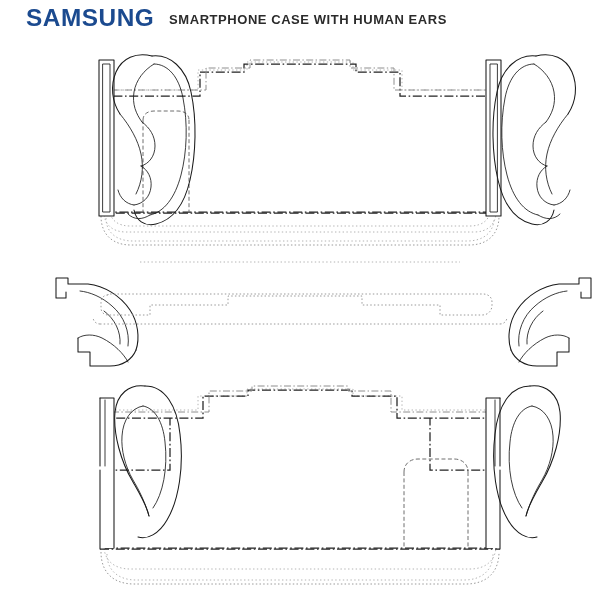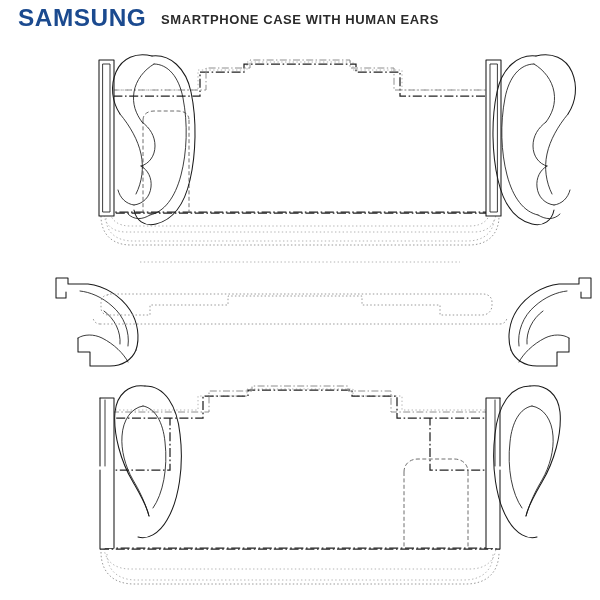--- a/index.html
+++ b/index.html
@@ -15,21 +15,21 @@
     position: relative;
     width: 600px;
     height: 600px;
     background: #ffffff;
     overflow: hidden;
   }
 
   
   .header {
     position: absolute;
-    left: 0;
+    left: 8px;
     top: 0;
     width: 512px;
     height: 40px;
   }
   .samsung-logo {
     position: absolute;
     left: 18px;
     top: 7px;
     font-family: "Liberation Sans", sans-serif;
     font-size: 23px;

